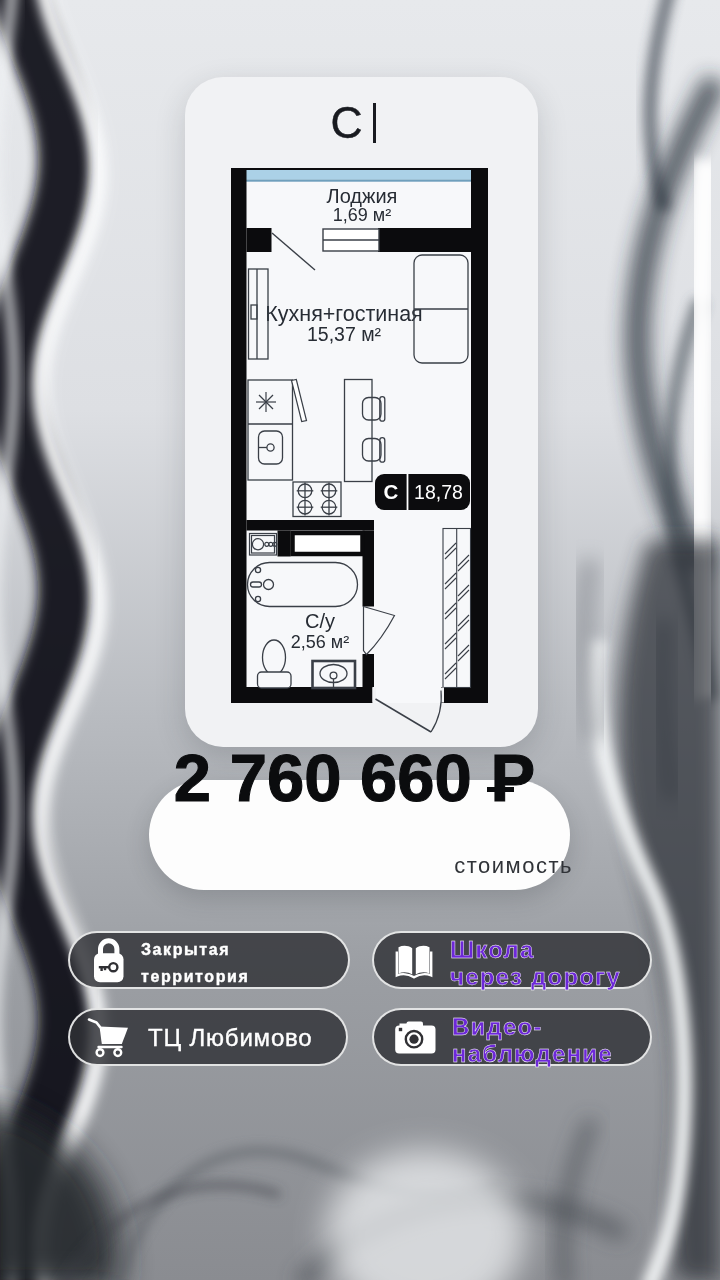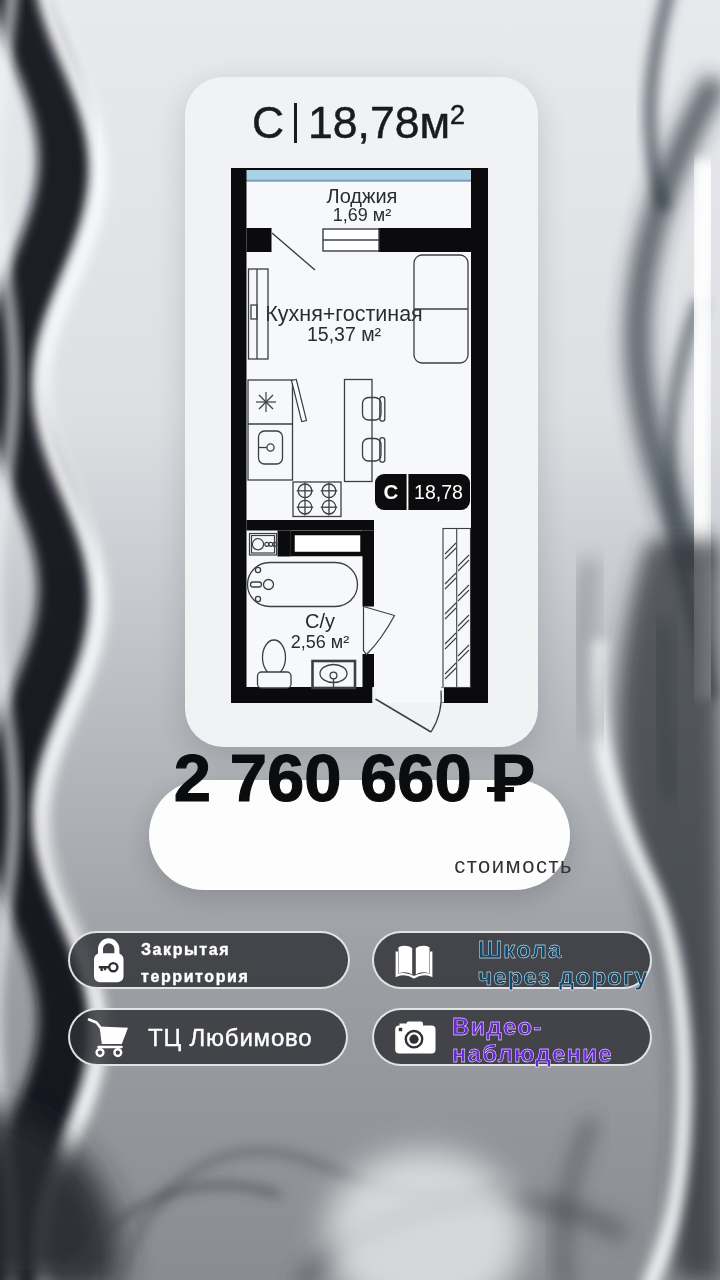--- a/index.html
+++ b/index.html
@@ -50,21 +50,20 @@
     <path d="M592,1120 C566,1180 558,1230 566,1290" fill="none" stroke="#3e424a" stroke-width="13" opacity="0.6" filter="url(#b10)"></path>
   </g>
 </svg>
 
 <div class="abs" style="left:185px;top:77px;width:353px;height:670px;border-radius:38px;
      background:#f1f2f4;box-shadow:0 10px 30px rgba(40,44,52,0.18);"></div>
 
 <div class="abs" style="left:182px;top:98px;width:353px;height:50px;display:flex;align-items:center;justify-content:center;color:#191b20;-webkit-text-stroke:0.5px #191b20;">
   <span style="font-size:44.5px;font-weight:500;">С</span>
   <span style="display:inline-block;width:3px;height:40px;background:#191b20;margin:0 11px 0 10px;"></span>
-  <span style="font-size:44.5px;font-weight:500;">18,78м<span style="font-size:27px;vertical-align:14px;">2</span></span>
 </div>
 
 <svg class="abs" style="left:0;top:0" width="720" height="1280" viewBox="0 0 720 1280" font-family="Liberation Sans, sans-serif">
 
   <rect x="246" y="170" width="225" height="533" fill="#f7f8fa"></rect>
 
   <rect x="246" y="168" width="225" height="2" fill="#0b0b0d"></rect>
   <rect x="246" y="170" width="225" height="9.5" fill="#abd1e7"></rect>
   <rect x="246" y="179.5" width="225" height="2.2" fill="#6f9fbc"></rect>
 
@@ -251,21 +250,21 @@
 <div class="abs" style="left:141px;top:936px;width:220px;font-size:16px;letter-spacing:1.6px;font-weight:bold;color:#ffffff;line-height:27px;-webkit-text-stroke:0.4px #ffffff;">Закрытая<br>территория</div>
 
 <div class="abs" style="left:372px;top:931px;width:280px;height:58px;border-radius:30px;background:rgba(48,49,54,0.82);border:2px solid rgba(255,255,255,0.85);box-sizing:border-box;"></div>
 
 <svg class="abs" style="left:395px;top:941px" width="38" height="38" viewBox="395 941 38 38">
   <path d="M398.5,950.5 L398.5,973.5 C403,971.5 408,971.8 412.2,974.5 L412.2,948.2 C408,945.4 403,945.2 398.5,947.2 Z" fill="#ffffff"></path>
   <path d="M429.5,950.5 L429.5,973.5 C425,971.5 420,971.8 415.8,974.5 L415.8,948.2 C420,945.4 425,945.2 429.5,947.2 Z" fill="#ffffff"></path>
   <path d="M396.8,951.5 L396.8,975.5 C401.5,973.5 408.5,973.8 414,977.3 C419.5,973.8 426.5,973.5 431.2,975.5 L431.2,951.5" fill="none" stroke="#ffffff" stroke-width="2.4"></path>
 </svg>
 
-<div class="abs" style="left:450px;top:936px;width:220px;font-size:24px;letter-spacing:1.2px;font-weight:bold;color:#0c4a6e;line-height:27px;margin-left:28px;-webkit-text-stroke:0.4px #ffffff;">Школа<br>через дорогу</div>
+<div class="abs" style="left:450px;top:936px;width:220px;font-size:24px;letter-spacing:1.2px;font-weight:bold;color:#6d28d9;line-height:27px;-webkit-text-stroke:0.4px #ffffff;">Школа<br>через дорогу</div>
 
 <div class="abs" style="left:68px;top:1008px;width:280px;height:58px;border-radius:30px;background:rgba(48,49,54,0.82);border:2px solid rgba(255,255,255,0.85);box-sizing:border-box;"></div>
 
 <svg class="abs" style="left:86px;top:1016px" width="44" height="44" viewBox="86 1016 44 44">
   <path d="M89,1019.5 L96.5,1022.5 L100,1027" fill="none" stroke="#ffffff" stroke-width="2.6" stroke-linecap="round" stroke-linejoin="round"></path>
   <polygon points="99.5,1026.5 128,1027.8 121.8,1044 101.8,1044" fill="#ffffff"></polygon>
   <line x1="98.5" y1="1047" x2="121.5" y2="1047" stroke="#ffffff" stroke-width="2.4" stroke-linecap="round"></line>
   <circle cx="100" cy="1052.6" r="3.4" fill="none" stroke="#ffffff" stroke-width="2.4"></circle>
   <circle cx="117.8" cy="1052.6" r="3.4" fill="none" stroke="#ffffff" stroke-width="2.4"></circle>
 </svg>

